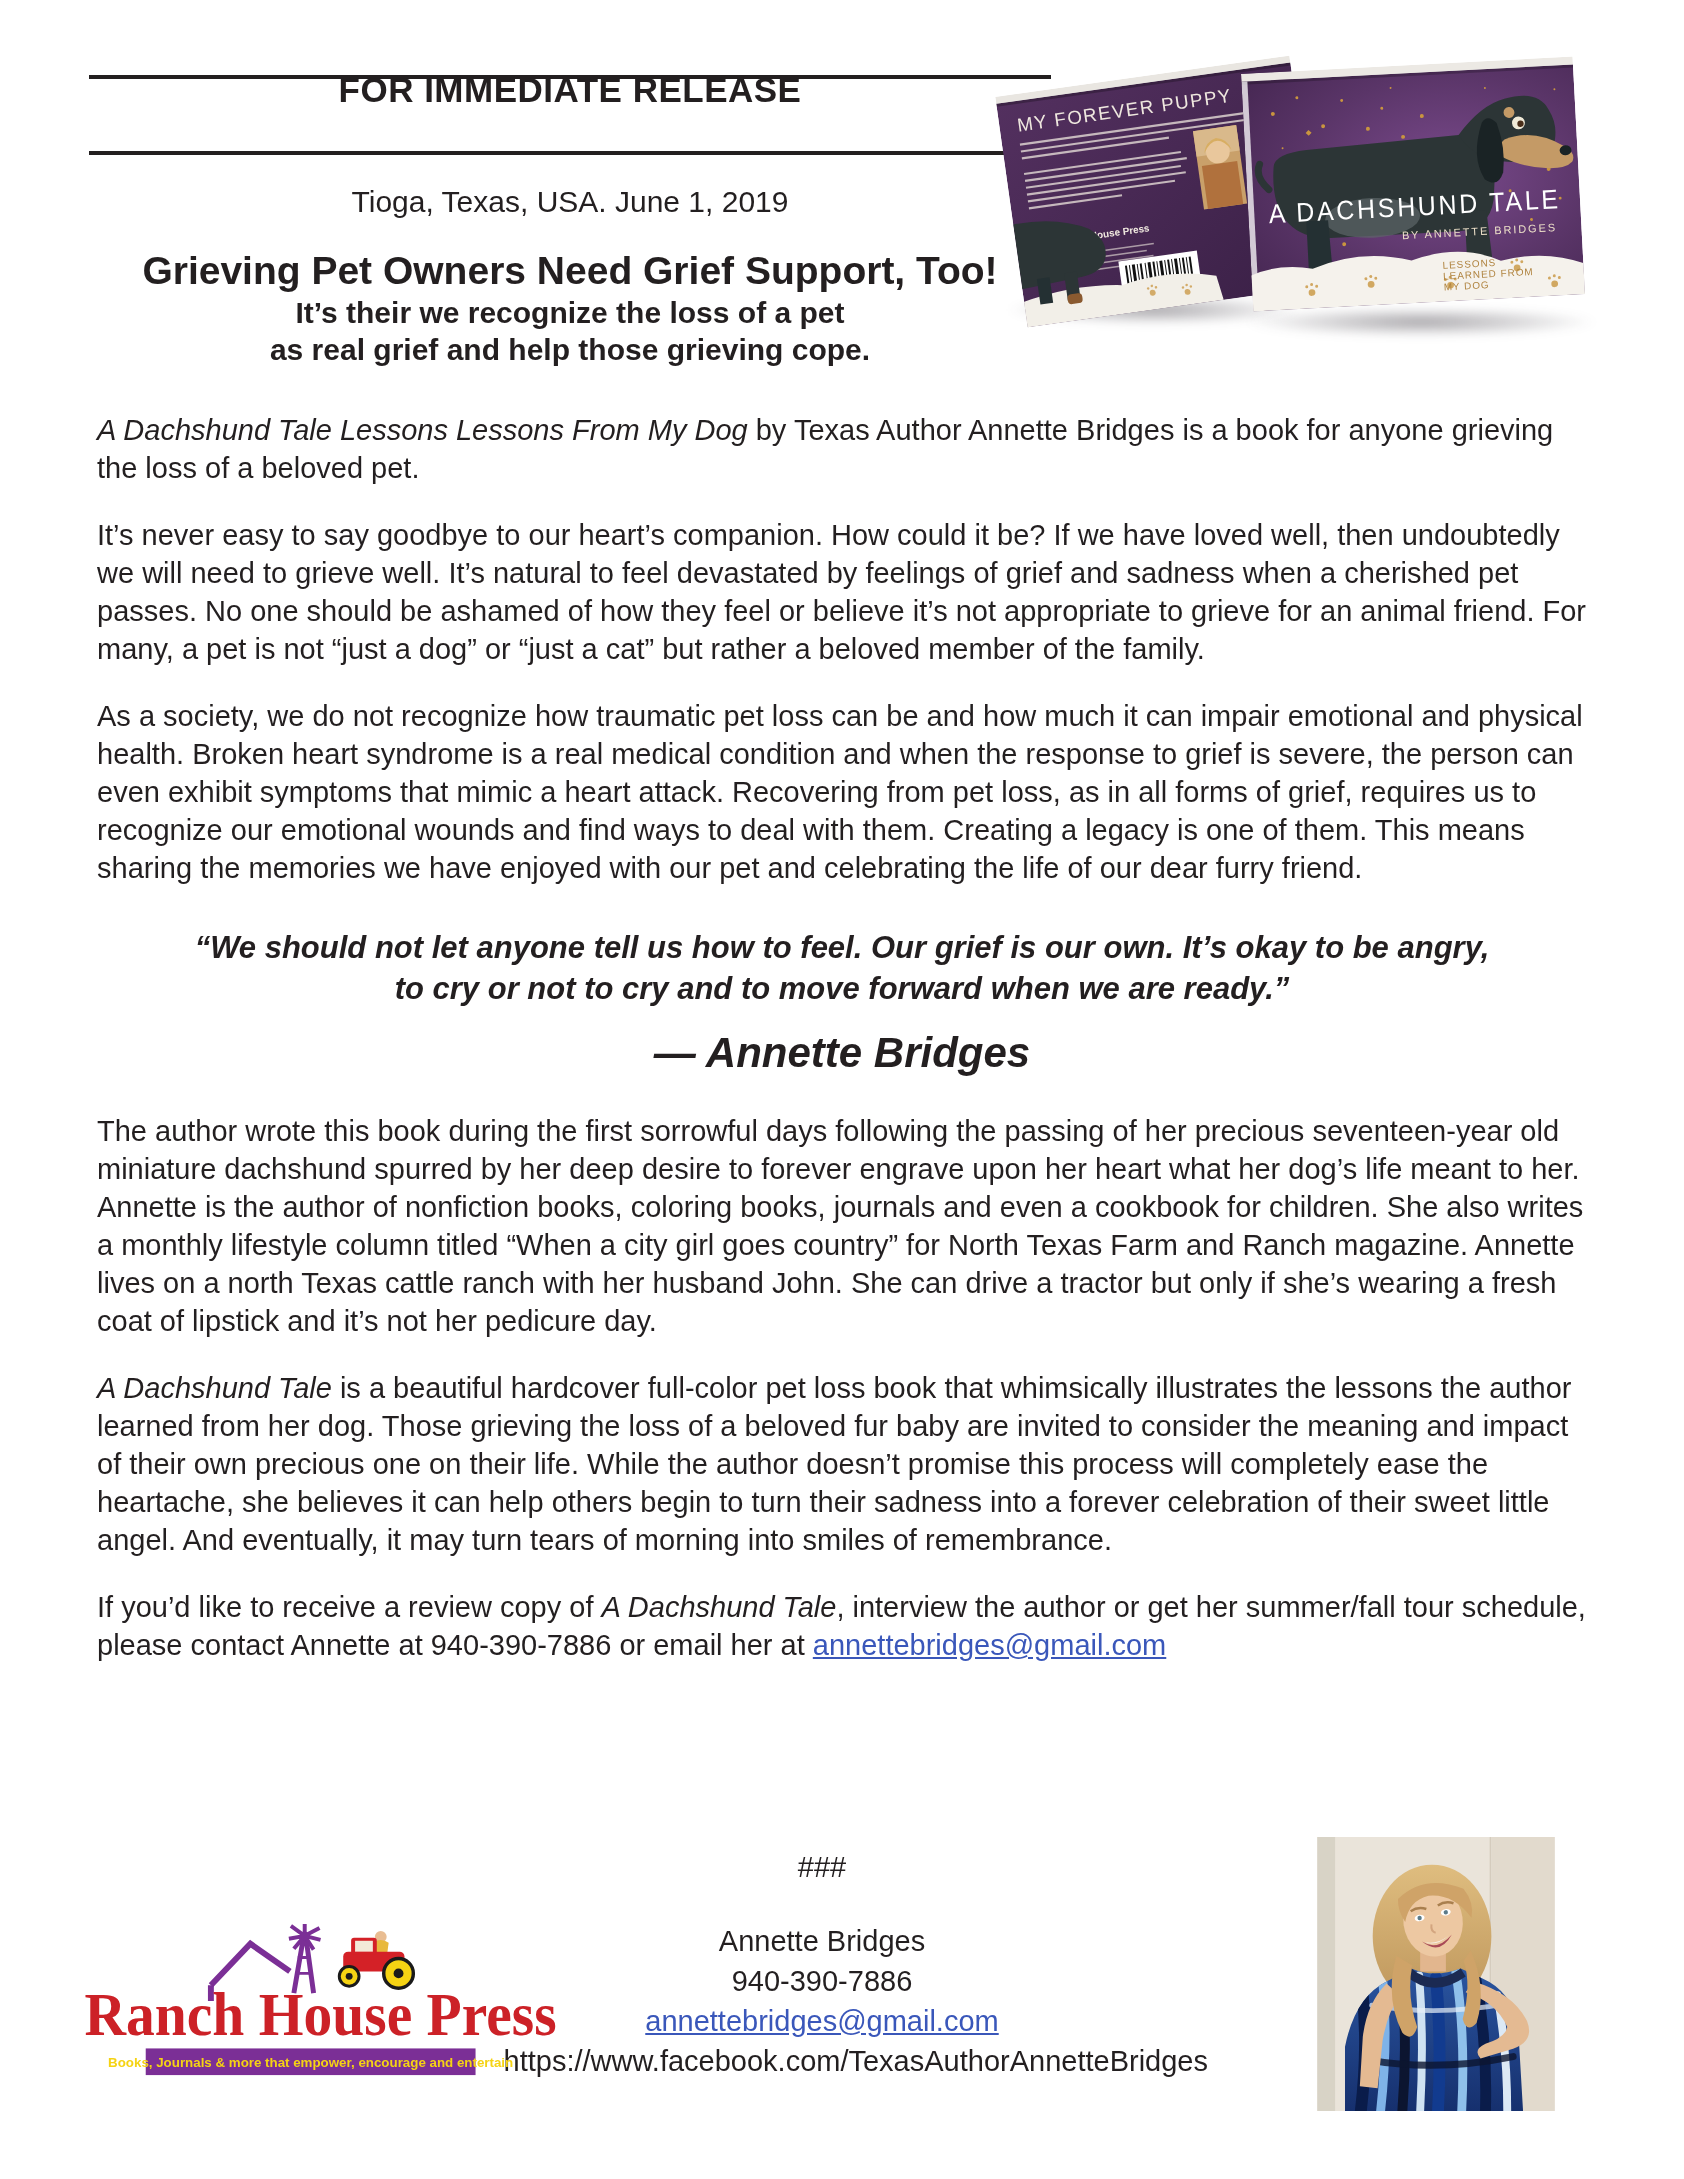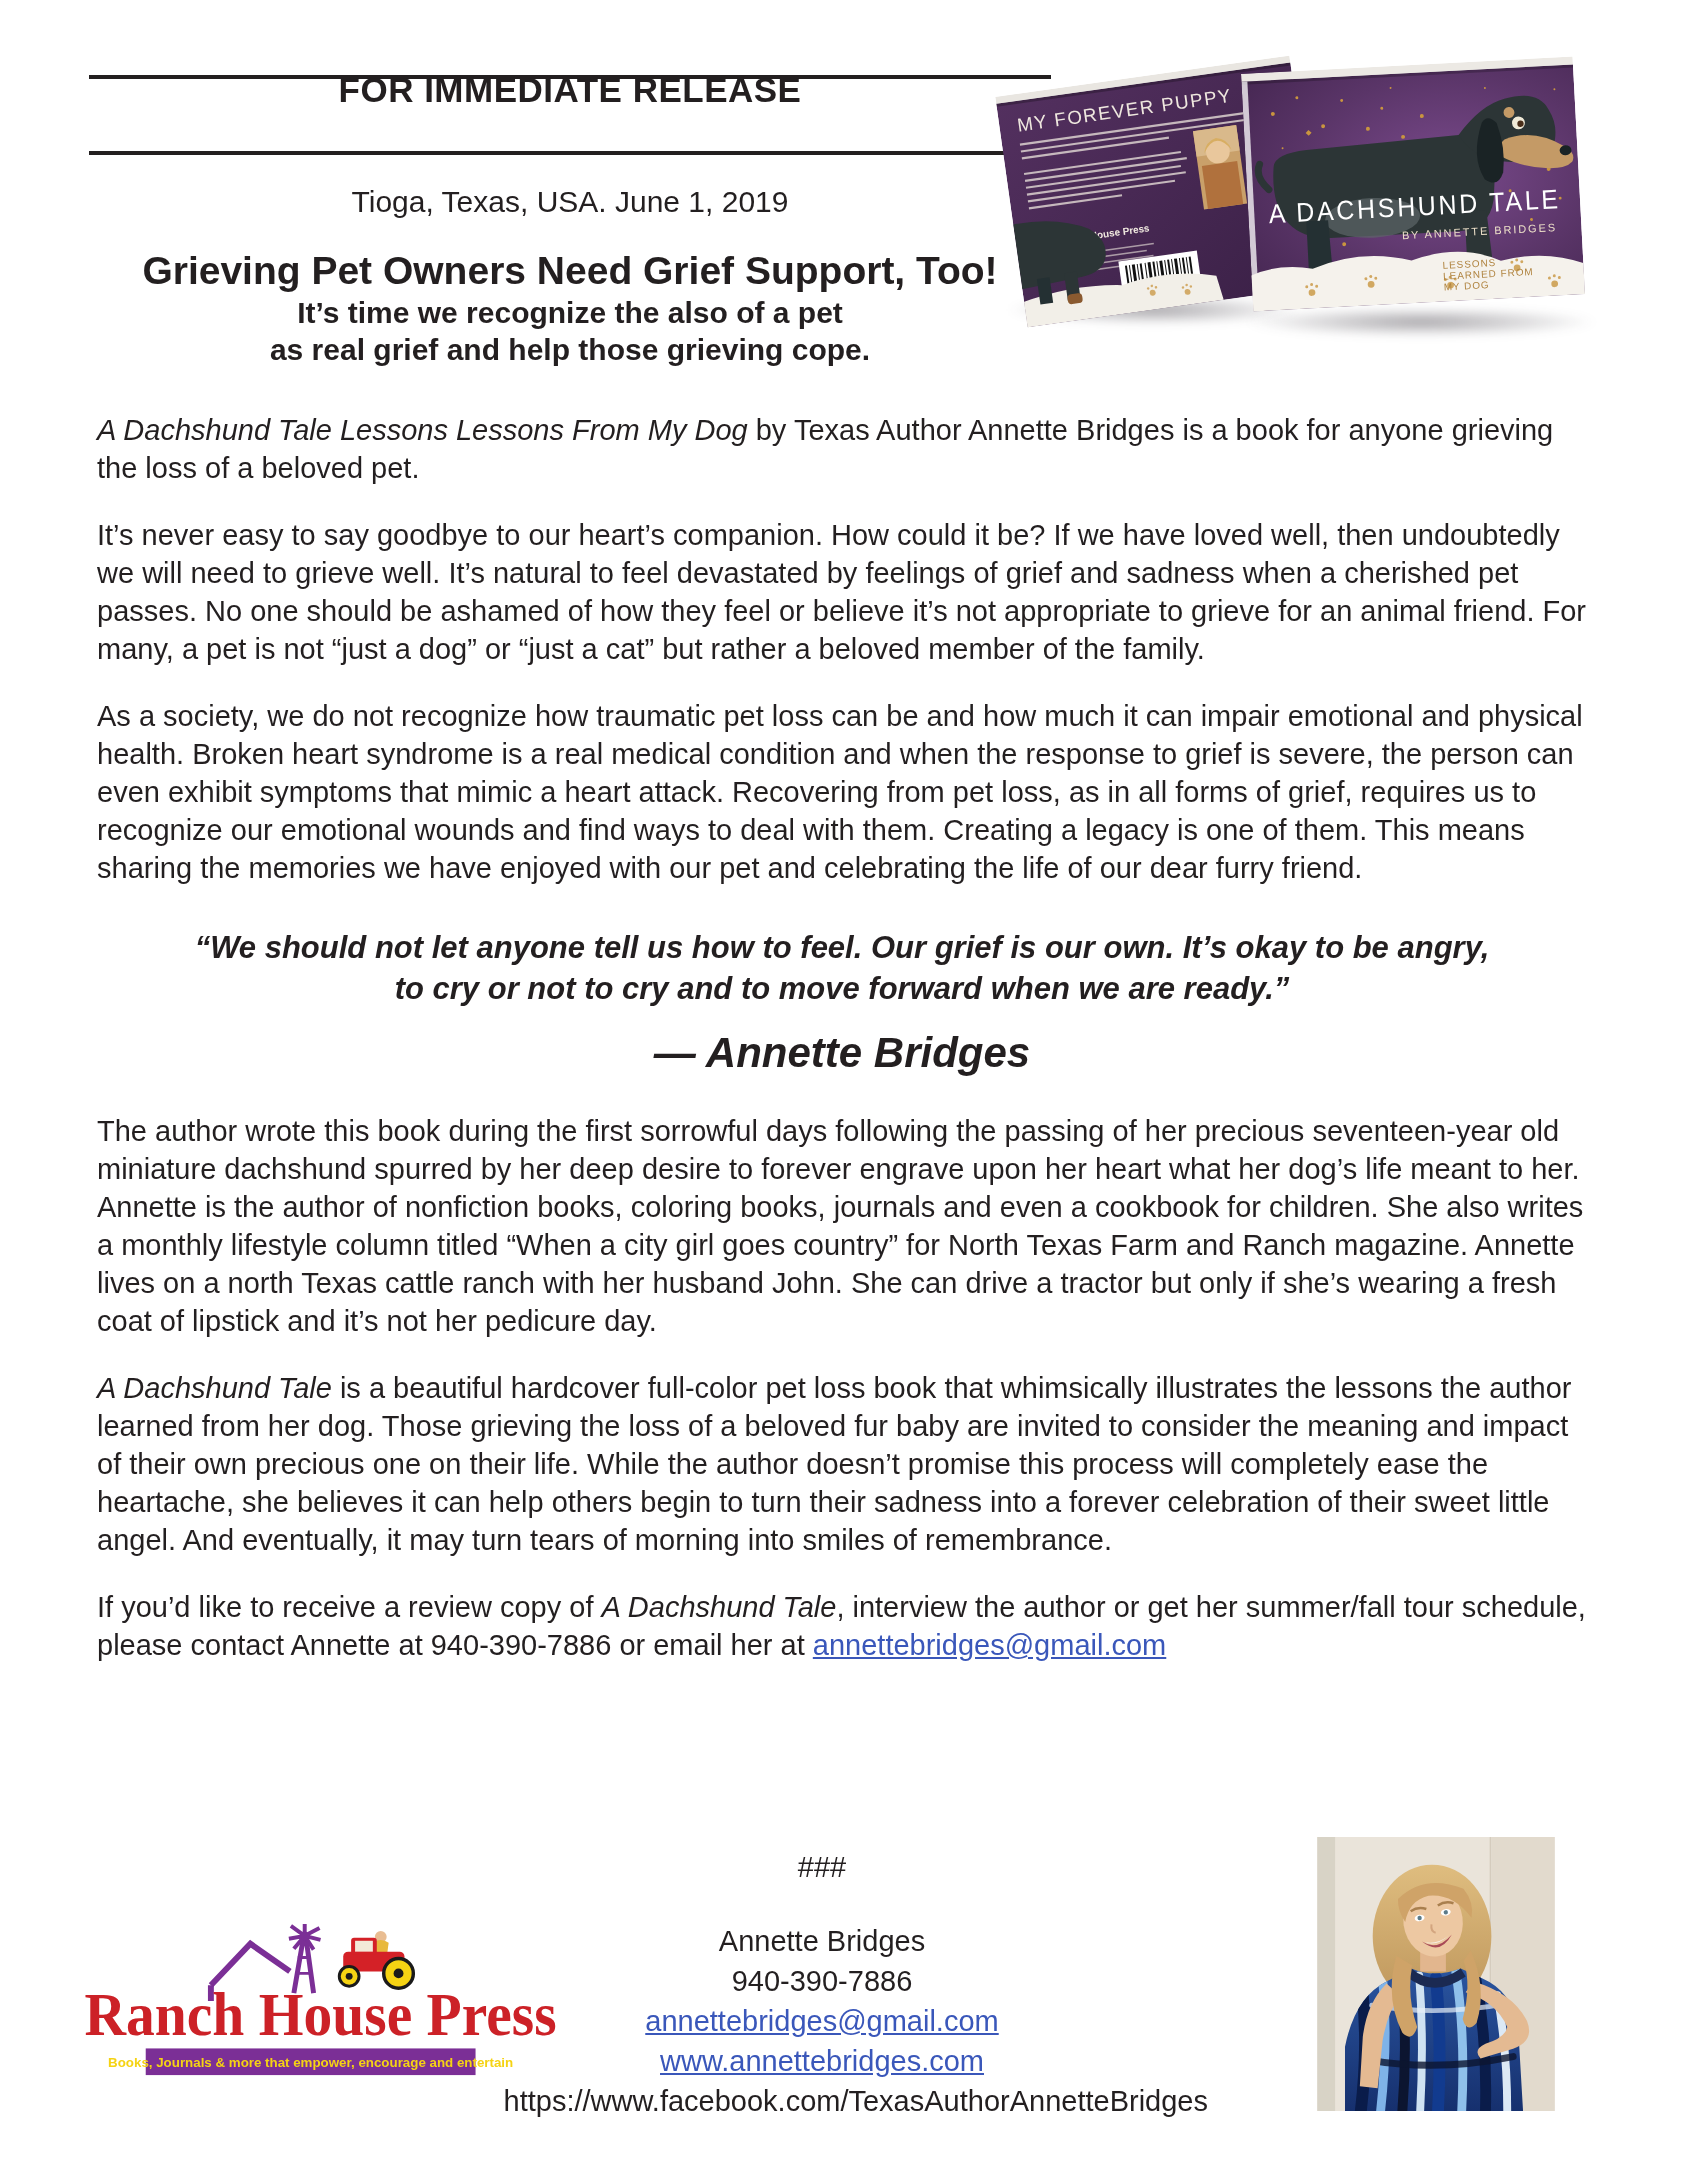--- a/index.html
+++ b/index.html
@@ -48,21 +48,21 @@
 
 <div class="page">
 
   <div class="rule rule-top"></div>
   <div class="release">FOR IMMEDIATE RELEASE</div>
   <div class="rule rule-bottom"></div>
   <div class="dateline">Tioga, Texas, USA. June 1, 2019</div>
 
   <div class="headline-block">
     <div class="headline">Grieving Pet Owners Need Grief Support, Too!</div>
-    <div class="subhead">It’s time we recognize the also of a pet</div>
+    <div class="subhead">It’s their we recognize the loss of a pet</div>
     <div class="subhead">as real grief and help those grieving cope.</div>
   </div>
 
   <div class="book-mockup">
     <div class="book-shadow shadow-back"></div>
     <div class="book-shadow shadow-front"></div>
 
     <svg class="book-back" viewBox="0 0 300 235">
       <defs>
         <linearGradient id="bb" x1="0" y1="0" x2="1" y2="1">
@@ -260,21 +260,20 @@
     <p>The author wrote this book during the first sorrowful days following the passing of her precious seventeen-year old miniature dachshund spurred by her deep desire to forever engrave upon her heart what her dog’s life meant to her. Annette is the author of nonfiction books, coloring books, journals and even a cookbook for children. She also writes a monthly lifestyle column titled “When a city girl goes country” for North Texas Farm and Ranch magazine. Annette lives on a north Texas cattle ranch with her husband John. She can drive a tractor but only if she’s wearing a fresh coat of lipstick and it’s not her pedicure day.</p>
     <p><span class="i">A Dachshund Tale</span><span> is a beautiful hardcover full-color pet loss book that whimsically illustrates the lessons the author learned from her dog. Those grieving the loss of a beloved fur baby are invited to consider the meaning and impact of their own precious one on their life. While the author doesn’t promise this process will completely ease the heartache, she believes it can help others begin to turn their sadness into a forever celebration of their sweet little angel. And eventually, it may turn tears of morning into smiles of remembrance.</span></p>
     <p><span>If you’d like to receive a review copy of </span><span class="i">A Dachshund Tale</span><span>, interview the author or get her summer/fall tour schedule, please contact Annette at 940-390-7886 or email her at </span><a class="link">annettebridges@gmail.com</a></p>
   </div>
 
   <div class="contact-col">
     <div class="endmark">###</div>
     <div>Annette Bridges</div>
     <div>940-390-7886</div>
     <a>annettebridges@gmail.com</a>
-    <a>www.annettebridges.com</a>
     <div class="fb-line">https://www.facebook.com/TexasAuthorAnnetteBridges</div>
   </div>
 
   <svg class="logo" viewBox="0 0 480 160">
     <g stroke="#7b2f96" fill="none">
       <path d="M128,62 L168,20 L208,48" stroke-width="6"></path>
       <path d="M128,62 L128,78" stroke-width="6"></path>
     </g>
     <g>
       <path d="M212,70 L222,12 M232,70 L224,12" stroke="#7b2f96" stroke-width="5" fill="none"></path>

